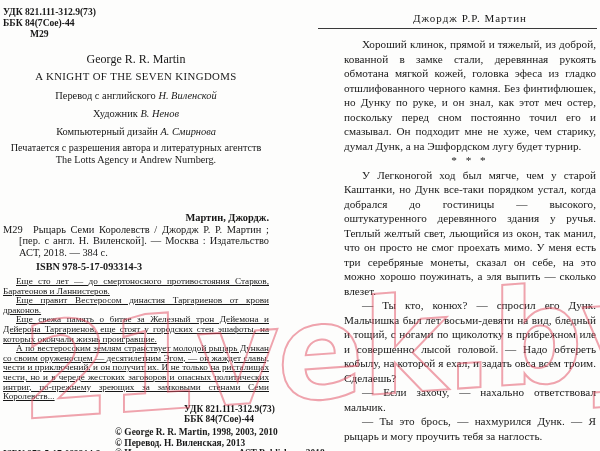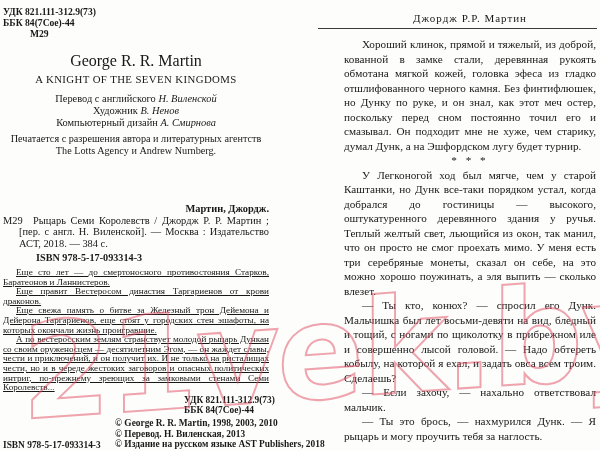--- a/index.html
+++ b/index.html
@@ -7,23 +7,23 @@
   .spread{
     position:relative; width:600px; height:451px; overflow:hidden;
     background:#fdfdfc; color:#181818;
     font-family:"Liberation Serif", serif;
   }
   
   .left-page{ position:absolute; left:3px; top:6px; width:266px; }
   .udk-top{ font-size:9.6px; line-height:11px; font-weight:bold; }
   .udk-top .m-indent{ padding-left:27px; }
   .center-block{ text-align:center; margin-top:13px; }
-  .author-en{ font-size:16px; }
+  .author-en{ font-size:12px; }
   .title-en{ font-size:10.8px; letter-spacing:.4px; margin-top:3px; }
-  .credit{ font-size:10.4px; margin-top:1px; }
+  .credit{ font-size:10.4px; margin-top:7px; }
   .credit .nm{ font-style:italic; }
   .credit.first{ margin-top:8px; }
   .permission{ font-size:10.2px; line-height:11.5px; margin-top:5px; }
   .biblio{ margin-top:47px; position:relative; font-size:10.4px; line-height:11.6px; }
   .biblio-author{ font-weight:bold; margin-left:20px;text-align:right; }
   .biblio-code{ position:absolute; left:0; top:11.6px; }
   .biblio-entry{ margin-left:16px; text-indent:14px; text-align:justify; }
   .isbn-mid{ font-weight:bold; font-size:10.2px; margin:3px 0 0 33px; }
   .annotation{ margin-top:4px; font-size:9.2px; line-height:9.6px; text-align:justify;text-decoration:underline; }
   .annotation p{ text-indent:13px; }

